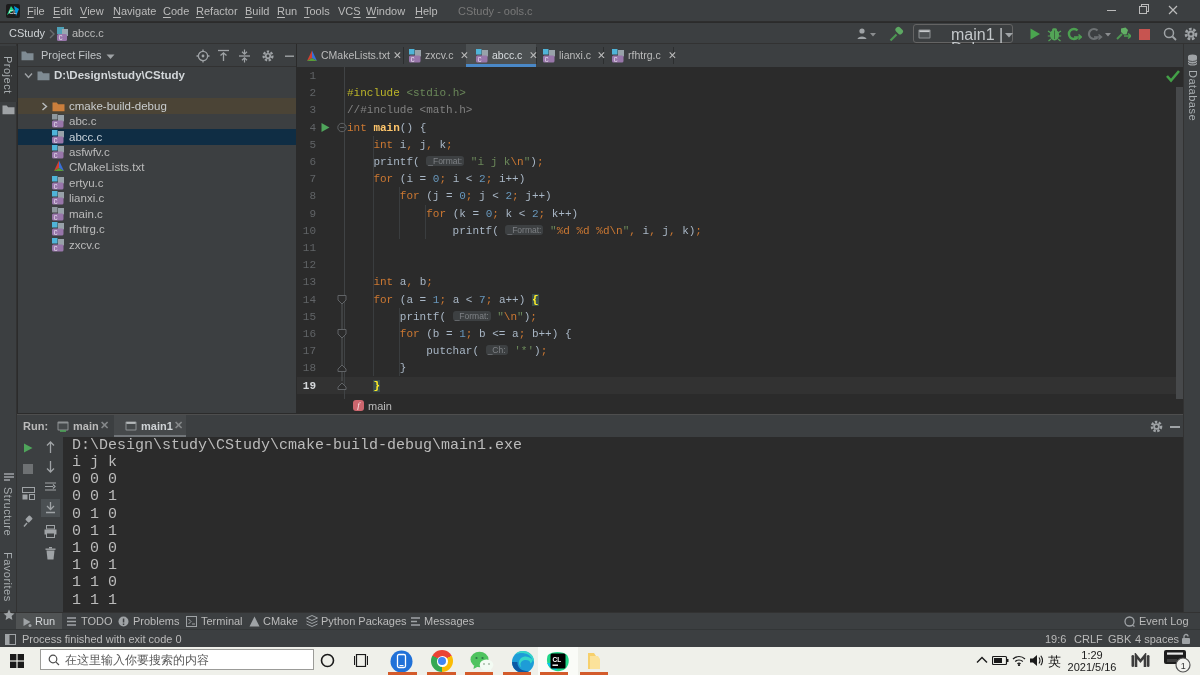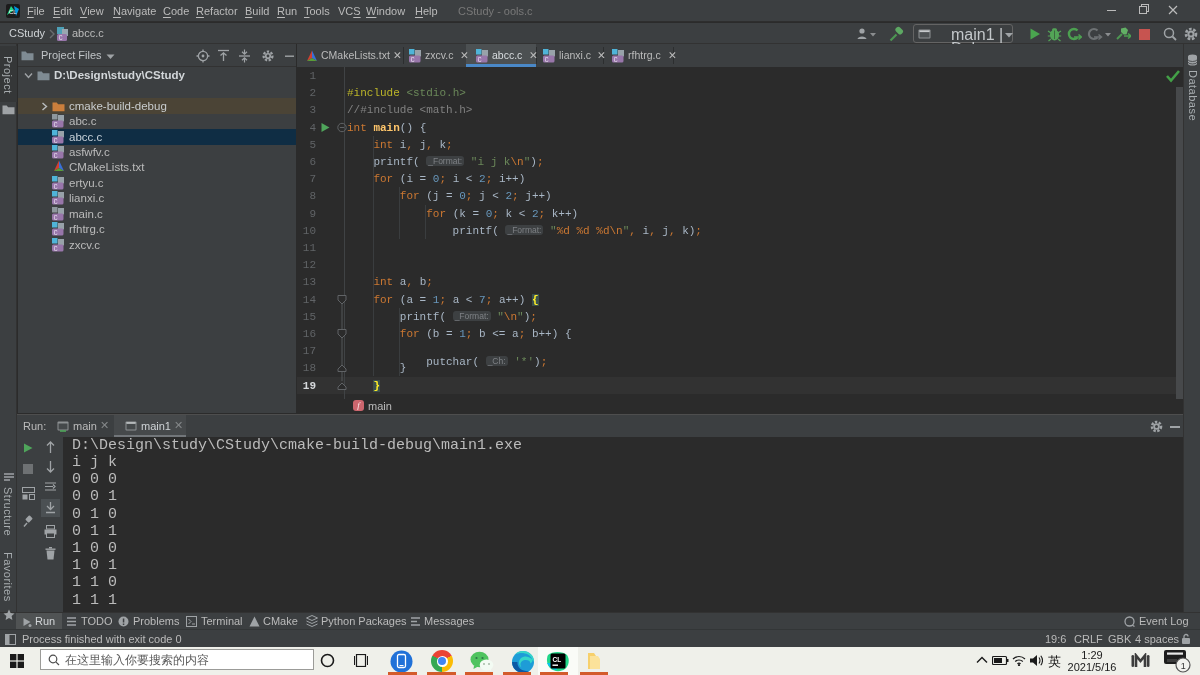--- a/index.html
+++ b/index.html
@@ -29,21 +29,21 @@
 .cl { position:absolute; left:50px; height:18px; line-height:18px; font-family:"Liberation Mono",monospace; font-size:11px; color:#a9b7c6; white-space:pre; }
 .ln { position:absolute; left:0; width:19px; height:18px; line-height:18px; text-align:right; font-family:"Liberation Mono",monospace; font-size:11px; color:#606366; }
 .kw { color:#cc7832; } .num { color:#6897bb; } .str { color:#6a8759; }
 .esc { color:#cc7832; } .cmt { color:#808080; } .pp { color:#bbb529; }
 .fn { color:#ffc66b; font-weight:bold; } .pun { color:#cc7832; }
 .inlay { display:inline-block; background:#3d4042; color:#7e8185; border-radius:3px;
   font-family:"Liberation Sans",sans-serif; font-size:8.5px; line-height:10px; padding:0 2px; vertical-align:1px; }
 .brhl { background:#3b514d; color:#ffef28; font-weight:bold; }
 #crumbs { top:399px; left:297px; width:886px; height:15px; background:#2b2b2b; }
 
-#runheader { top:414px; left:0; width:1200px; height:23px; background:#3c3f41; border-top:1px solid #4e4e4e; }
+#runheader { top:414px; left:0; width:1200px; height:23px; background:#3c3f41; border-top:1px solid #4e4e4e;font-weight:bold; }
 #runbody { top:437px; left:0; width:1200px; height:175px; background:#3c3f41; }
 #console { position:absolute; top:0; left:63px; width:1123px; height:175px; background:#2b2b2b; }
 .con { position:absolute; left:9px; height:17px; line-height:17px; font-family:"Liberation Mono",monospace; font-size:15px; color:#bbbbbb; white-space:pre; }
 
 #toolrow { top:612px; left:0; width:1200px; height:17px; background:#3c3f41; border-top:1px solid #323232; }
 .twb { position:absolute; top:0; height:17px; line-height:17px; font-size:11px; color:#bbbbbb; }
 #statusbar { top:629px; left:0; width:1200px; height:18px; background:#3c3f41; font-size:11px; border-top:1px solid #333637; }
 
 #taskbar { top:647px; left:0; width:1200px; height:28px; background:#eff0ea; }
 .tseg { position:absolute; top:25px; height:3px; background:#d35b2b; }
@@ -372,21 +372,21 @@
     <div class="cl" style="top:69px">    <span class="kw">int</span> i<span class="pun">,</span> j<span class="pun">,</span> k<span class="pun">;</span></div>
     <div class="cl" style="top:86px">    printf( <span class="inlay">_Format:</span> <span class="str">"i j k<span class="esc">\n</span>"</span>)<span class="pun">;</span></div>
     <div class="cl" style="top:103px">    <span class="kw">for</span> (i = <span class="num">0</span><span class="pun">;</span> i &lt; <span class="num">2</span><span class="pun">;</span> i++)</div>
     <div class="cl" style="top:120px">        <span class="kw">for</span> (j = <span class="num">0</span><span class="pun">;</span> j &lt; <span class="num">2</span><span class="pun">;</span> j++)</div>
     <div class="cl" style="top:138px">            <span class="kw">for</span> (k = <span class="num">0</span><span class="pun">;</span> k &lt; <span class="num">2</span><span class="pun">;</span> k++)</div>
     <div class="cl" style="top:155px">                printf( <span class="inlay">_Format:</span> <span class="str">"<span class="esc">%d</span> <span class="esc">%d</span> <span class="esc">%d</span><span class="esc">\n</span>"</span><span class="pun">,</span> i<span class="pun">,</span> j<span class="pun">,</span> k)<span class="pun">;</span></div>
     <div class="cl" style="top:206px">    <span class="kw">int</span> a<span class="pun">,</span> b<span class="pun">;</span></div>
     <div class="cl" style="top:224px">    <span class="kw">for</span> (a = <span class="num">1</span><span class="pun">;</span> a &lt; <span class="num">7</span><span class="pun">;</span> a++) <span class="brhl">{</span></div>
     <div class="cl" style="top:241px">        printf( <span class="inlay">_Format:</span> <span class="str">"<span class="esc">\n</span>"</span>)<span class="pun">;</span></div>
     <div class="cl" style="top:258px">        <span class="kw">for</span> (b = <span class="num">1</span><span class="pun">;</span> b &lt;= a<span class="pun">;</span> b++) {</div>
-    <div class="cl" style="top:286px">            putchar( <span class="inlay">_Ch:</span> <span class="str">'*'</span>)<span class="pun">;</span></div>
+    <div class="cl" style="top:275px">            putchar( <span class="inlay">_Ch:</span> <span class="str">'*'</span>)<span class="pun">;</span></div>
     <div class="cl" style="top:292px">        }</div>
     <div class="cl" style="top:310px">    <span class="brhl">}</span></div>
     <svg class="abs" style="left:23px;top:55px" width="11" height="11">
         <path d="M1.5 1 L9.5 5.5 L1.5 10 Z" fill="#4fa55b"></path>
       </svg>
     <svg class="abs" style="left:39px;top:0" width="12" height="332">
       <circle cx="6" cy="60.5" r="4.2" fill="none" stroke="#606366" stroke-width="1"></circle>
       <path d="M3.8 60.5 L8.2 60.5" stroke="#606366" stroke-width="1"></path>
       <path d="M6 237 L6 314" stroke="#55585a" stroke-width="1"></path>
       <path d="M2 228.5 h8 v4.5 l-4 4 l-4 -4 Z" fill="#2b2b2b" stroke="#606366" stroke-width="1"></path>

